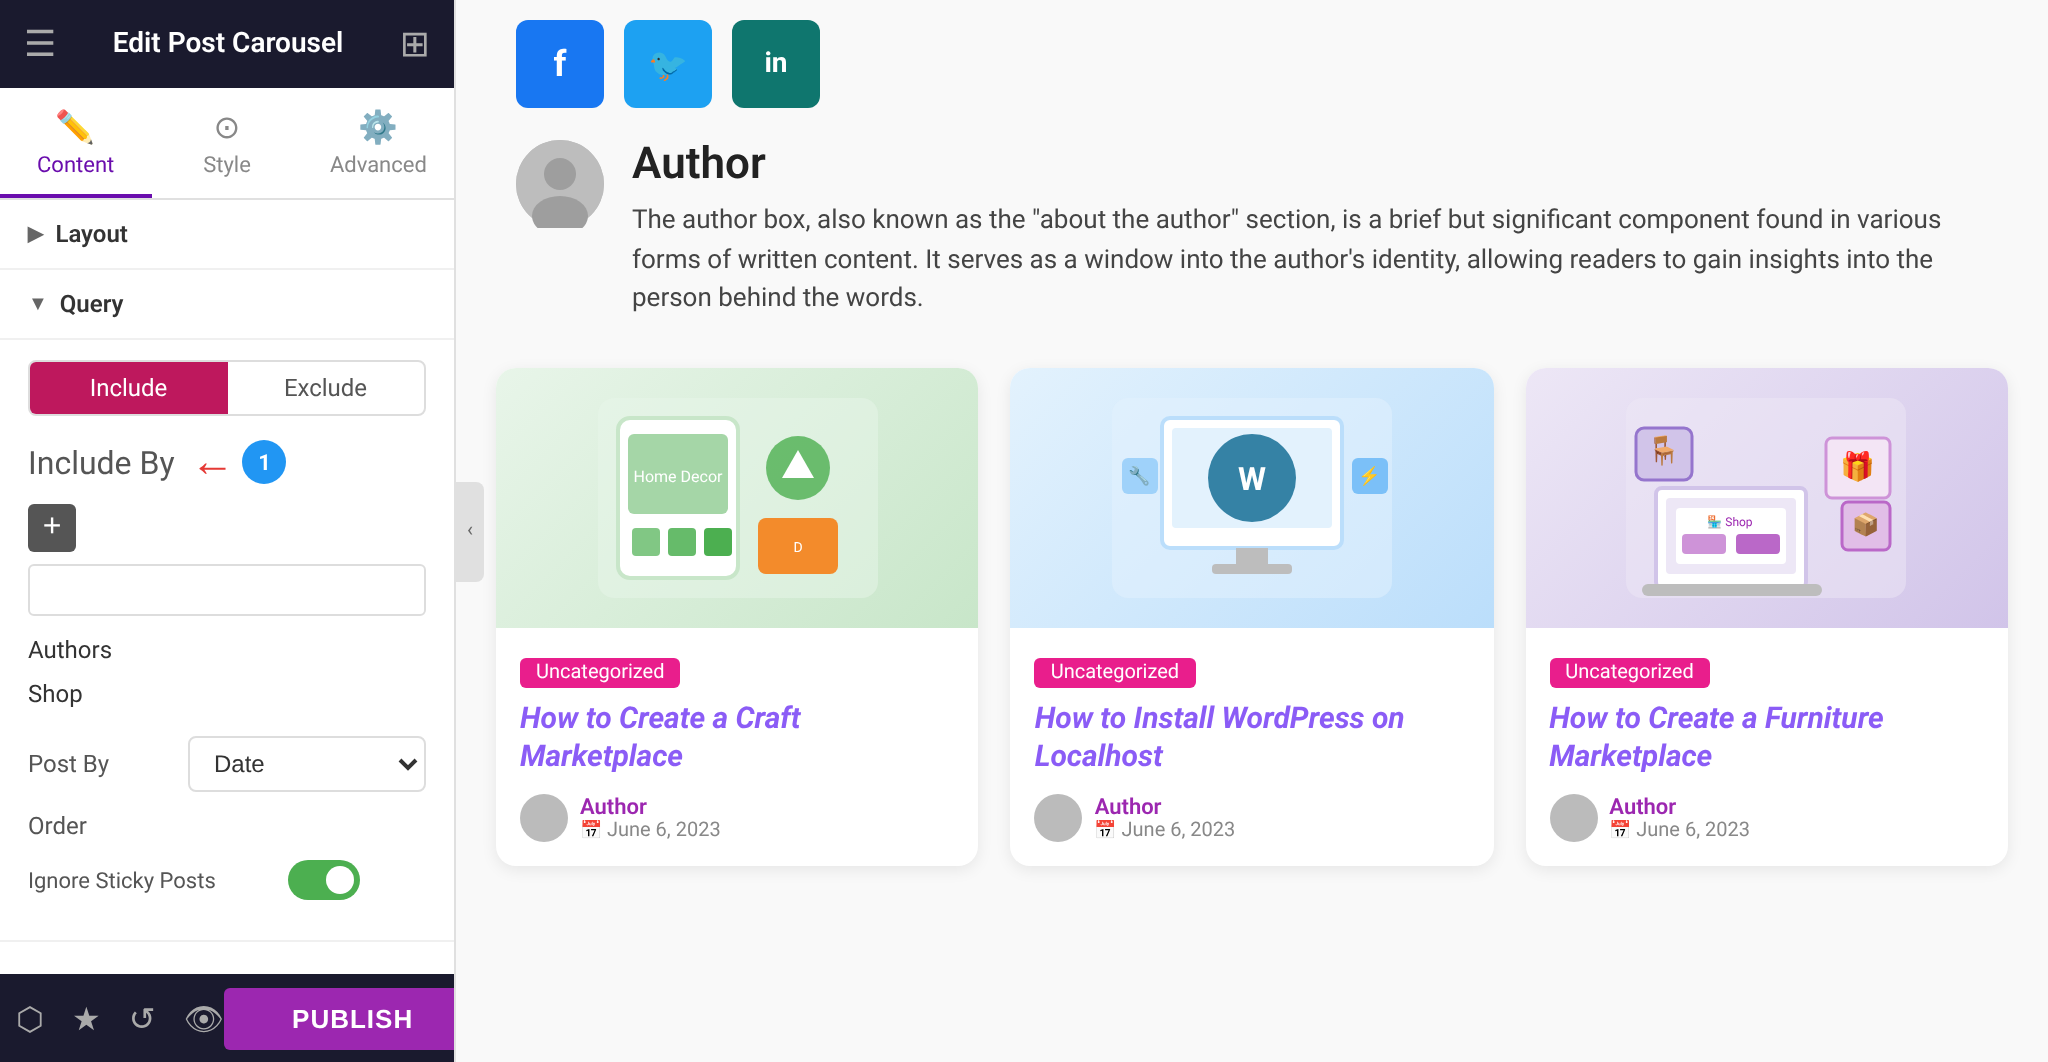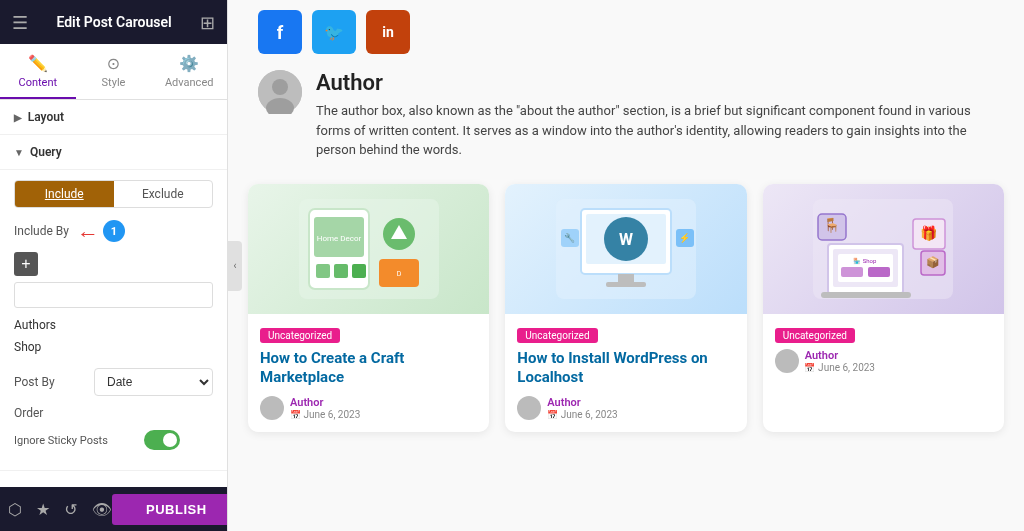--- a/index.html
+++ b/index.html
@@ -121,34 +121,33 @@
     }
     .inc-exc-tab {
       flex: 1;
       text-align: center;
       padding: 6px;
       font-size: 12px;
       cursor: pointer;
       color: #555;
     }
     .inc-exc-tab.active {
-      background: #a16207;
-      color: #fff;
-      text-decoration: underline;
+      background: #be185d;
+      color: #fff;
     }
 
     
     .include-by-row {
       display: flex;
       align-items: center;
       margin-bottom: 8px;
       position: relative;
     }
     .include-by-label {
-      font-size: 12px;
+      font-size: 16px;
       color: #555;
       margin-right: 8px;
     }
     .arrow-indicator {
       display: flex;
       align-items: center;
     }
     .red-arrow {
       color: #e53935;
       font-size: 22px;
@@ -296,21 +295,21 @@
       border-radius: 6px;
       display: flex;
       align-items: center;
       justify-content: center;
       color: #fff;
       font-size: 20px;
       cursor: pointer;
     }
     .social-btn.fb { background: #1877f2; }
     .social-btn.tw { background: #1da1f2; }
-    .social-btn.li { background: #c2410c; }
+    .social-btn.li { background: #0f766e; }
 
     
     .author-section {
       display: flex;
       align-items: flex-start;
       padding: 10px 20px 14px 30px;
       gap: 14px;
     }
     .author-avatar {
       width: 44px;
@@ -370,23 +369,24 @@
       background: #e91e8c;
       color: #fff;
       font-size: 10px;
       padding: 2px 8px;
       border-radius: 3px;
       margin-bottom: 6px;
     }
     .card-title {
       font-size: 15px;
       font-weight: 700;
-      color: #0369a1;
+      color: #8b5cf6;
       line-height: 1.3;
       margin-bottom: 8px;
+      font-style: italic;
     }
     .card-meta {
       display: flex;
       align-items: center;
       gap: 6px;
     }
     .card-avatar {
       width: 24px;
       height: 24px;
       border-radius: 50%;
@@ -640,20 +640,21 @@
           <text x="126" y="49" text-anchor="middle" font-size="14">🎁</text>
           <rect x="118" y="62" width="24" height="24" rx="3" fill="#e1bee7" stroke="#ba68c8" stroke-width="1.5"></rect>
           <text x="130" y="77" text-anchor="middle" font-size="11">📦</text>
 
           <rect x="15" y="25" width="28" height="26" rx="4" fill="#d1c4e9" stroke="#9575cd" stroke-width="1.5"></rect>
           <text x="29" y="41" text-anchor="middle" font-size="14">🪑</text>
         </svg>
       </div>
       <div class="card-body">
         <span class="card-badge">Uncategorized</span>
+        <div class="card-title">How to Create a Furniture Marketplace</div>
         <div class="card-meta">
           <div class="card-avatar"></div>
           <div class="card-meta-info">
             <span class="card-author">Author</span>
             <span class="card-date">June 6, 2023</span>
           </div>
         </div>
       </div>
     </div>
 

